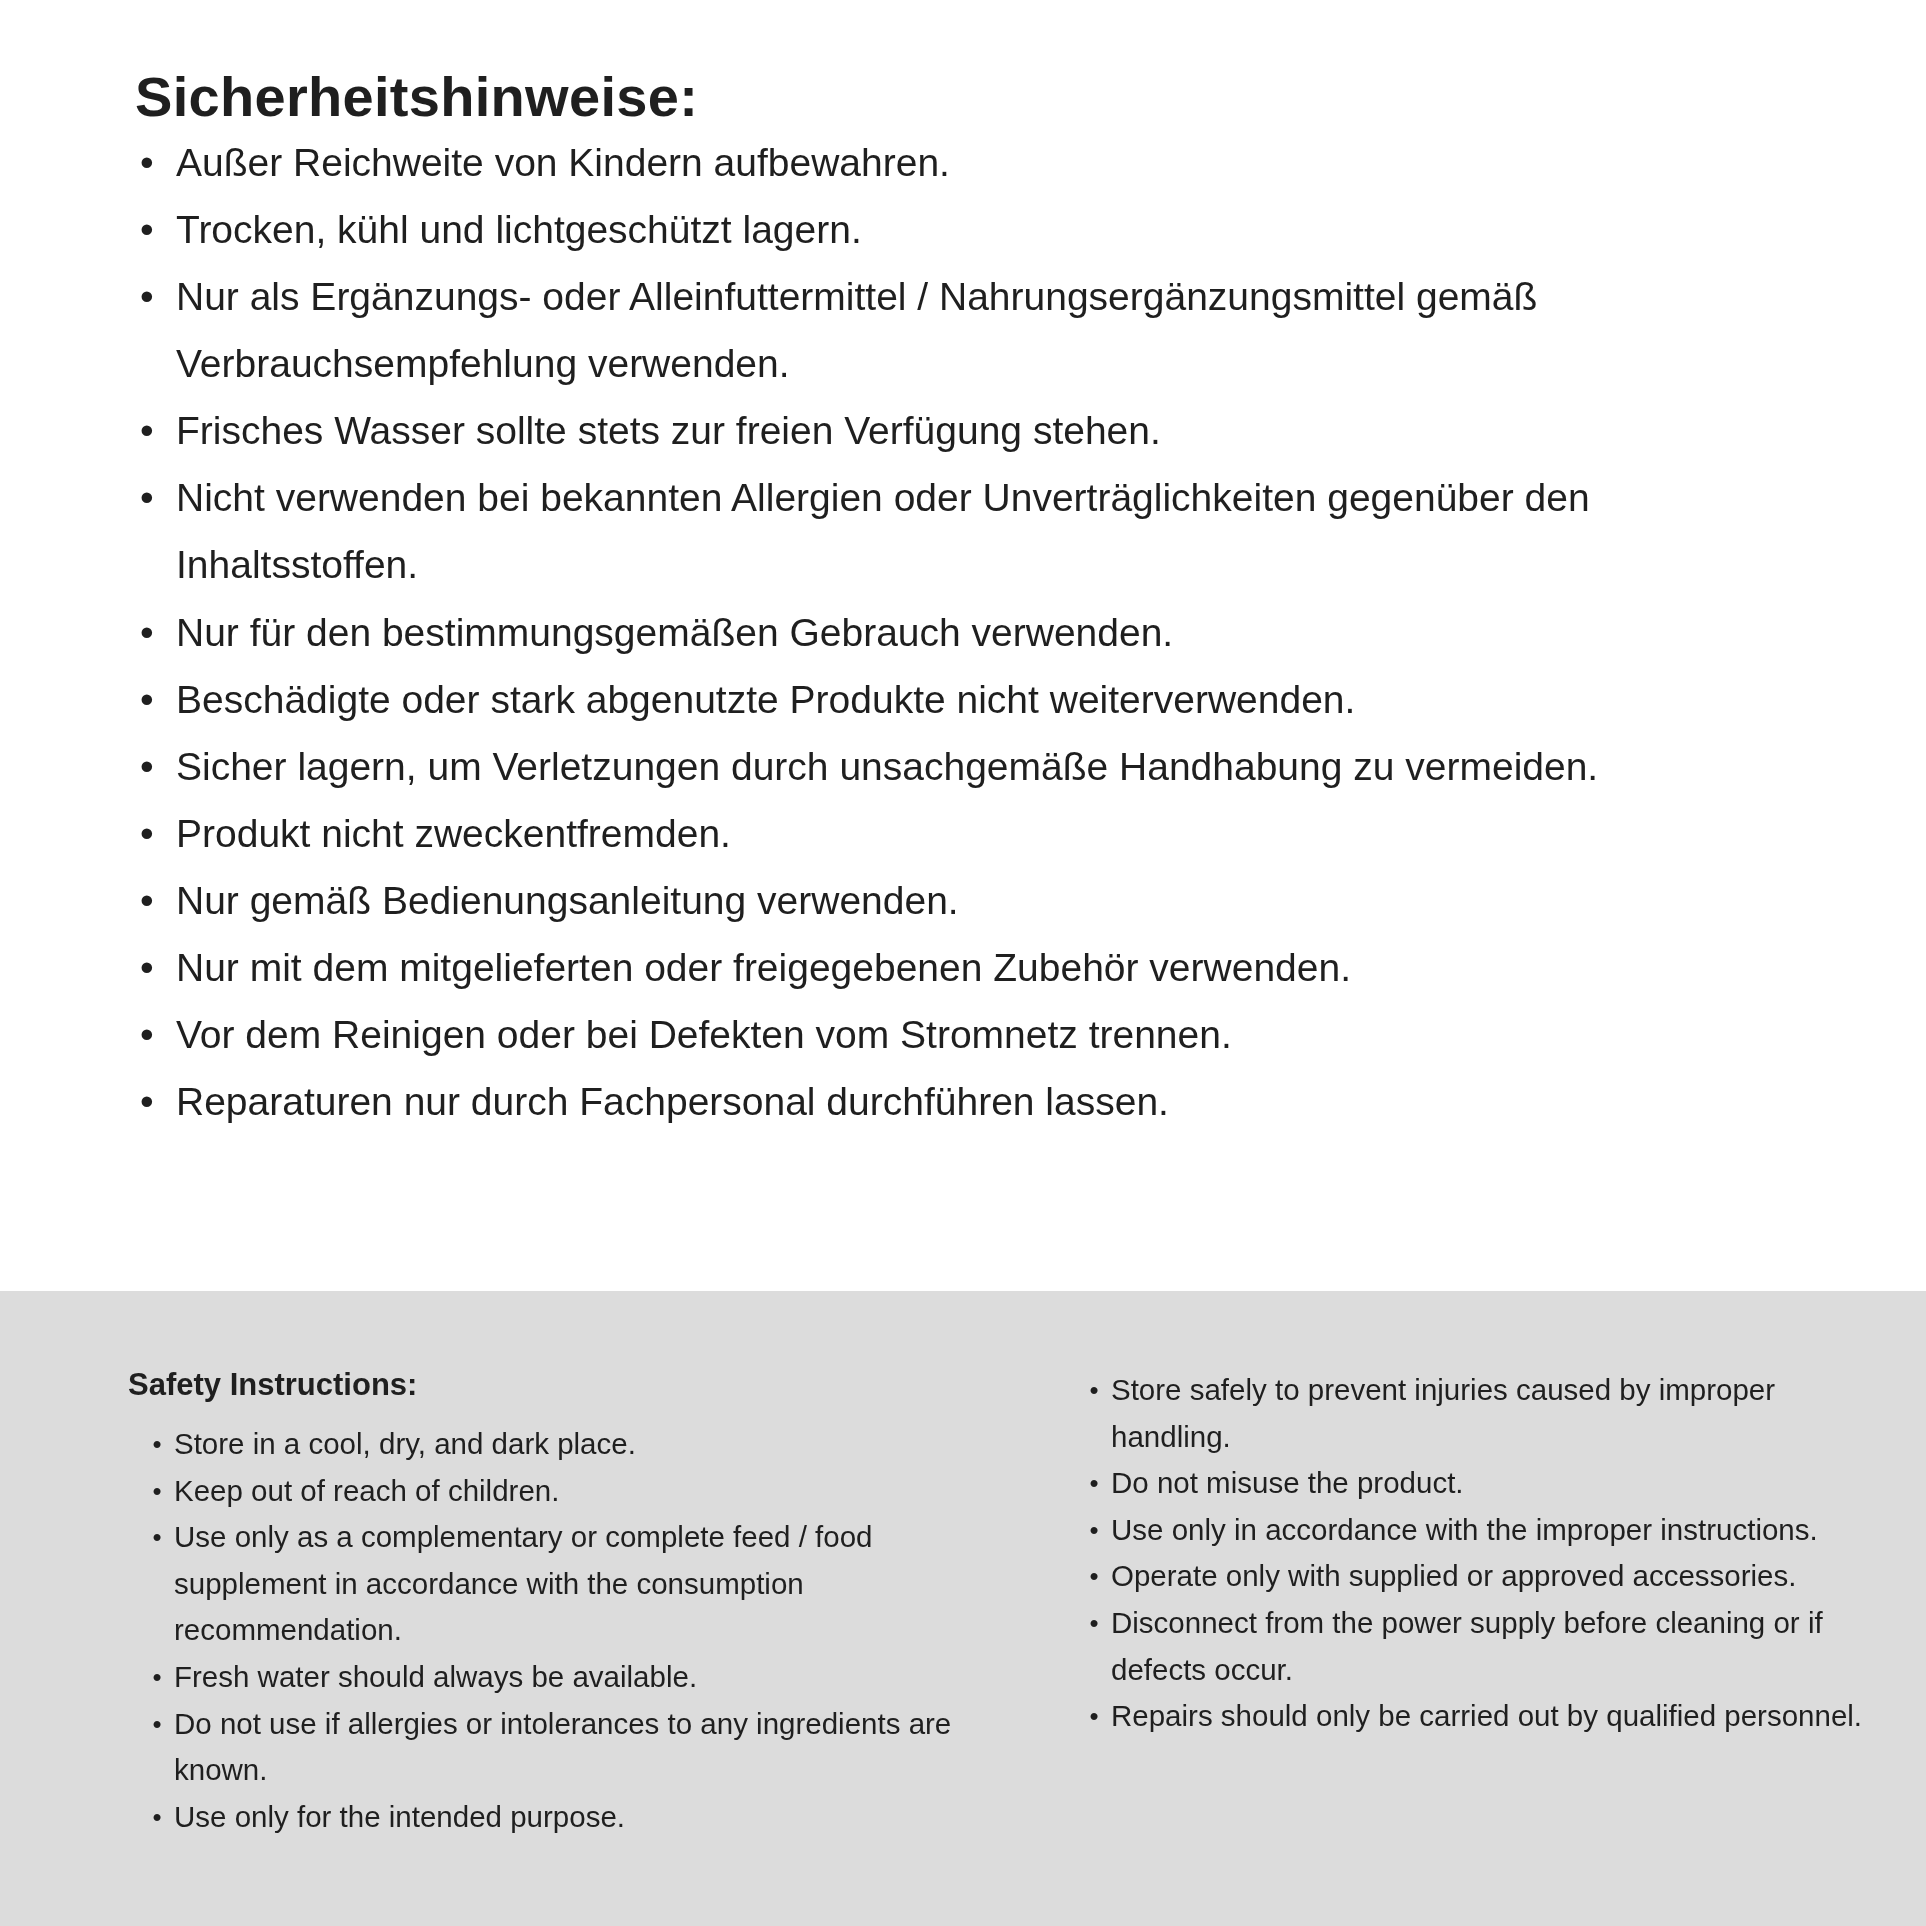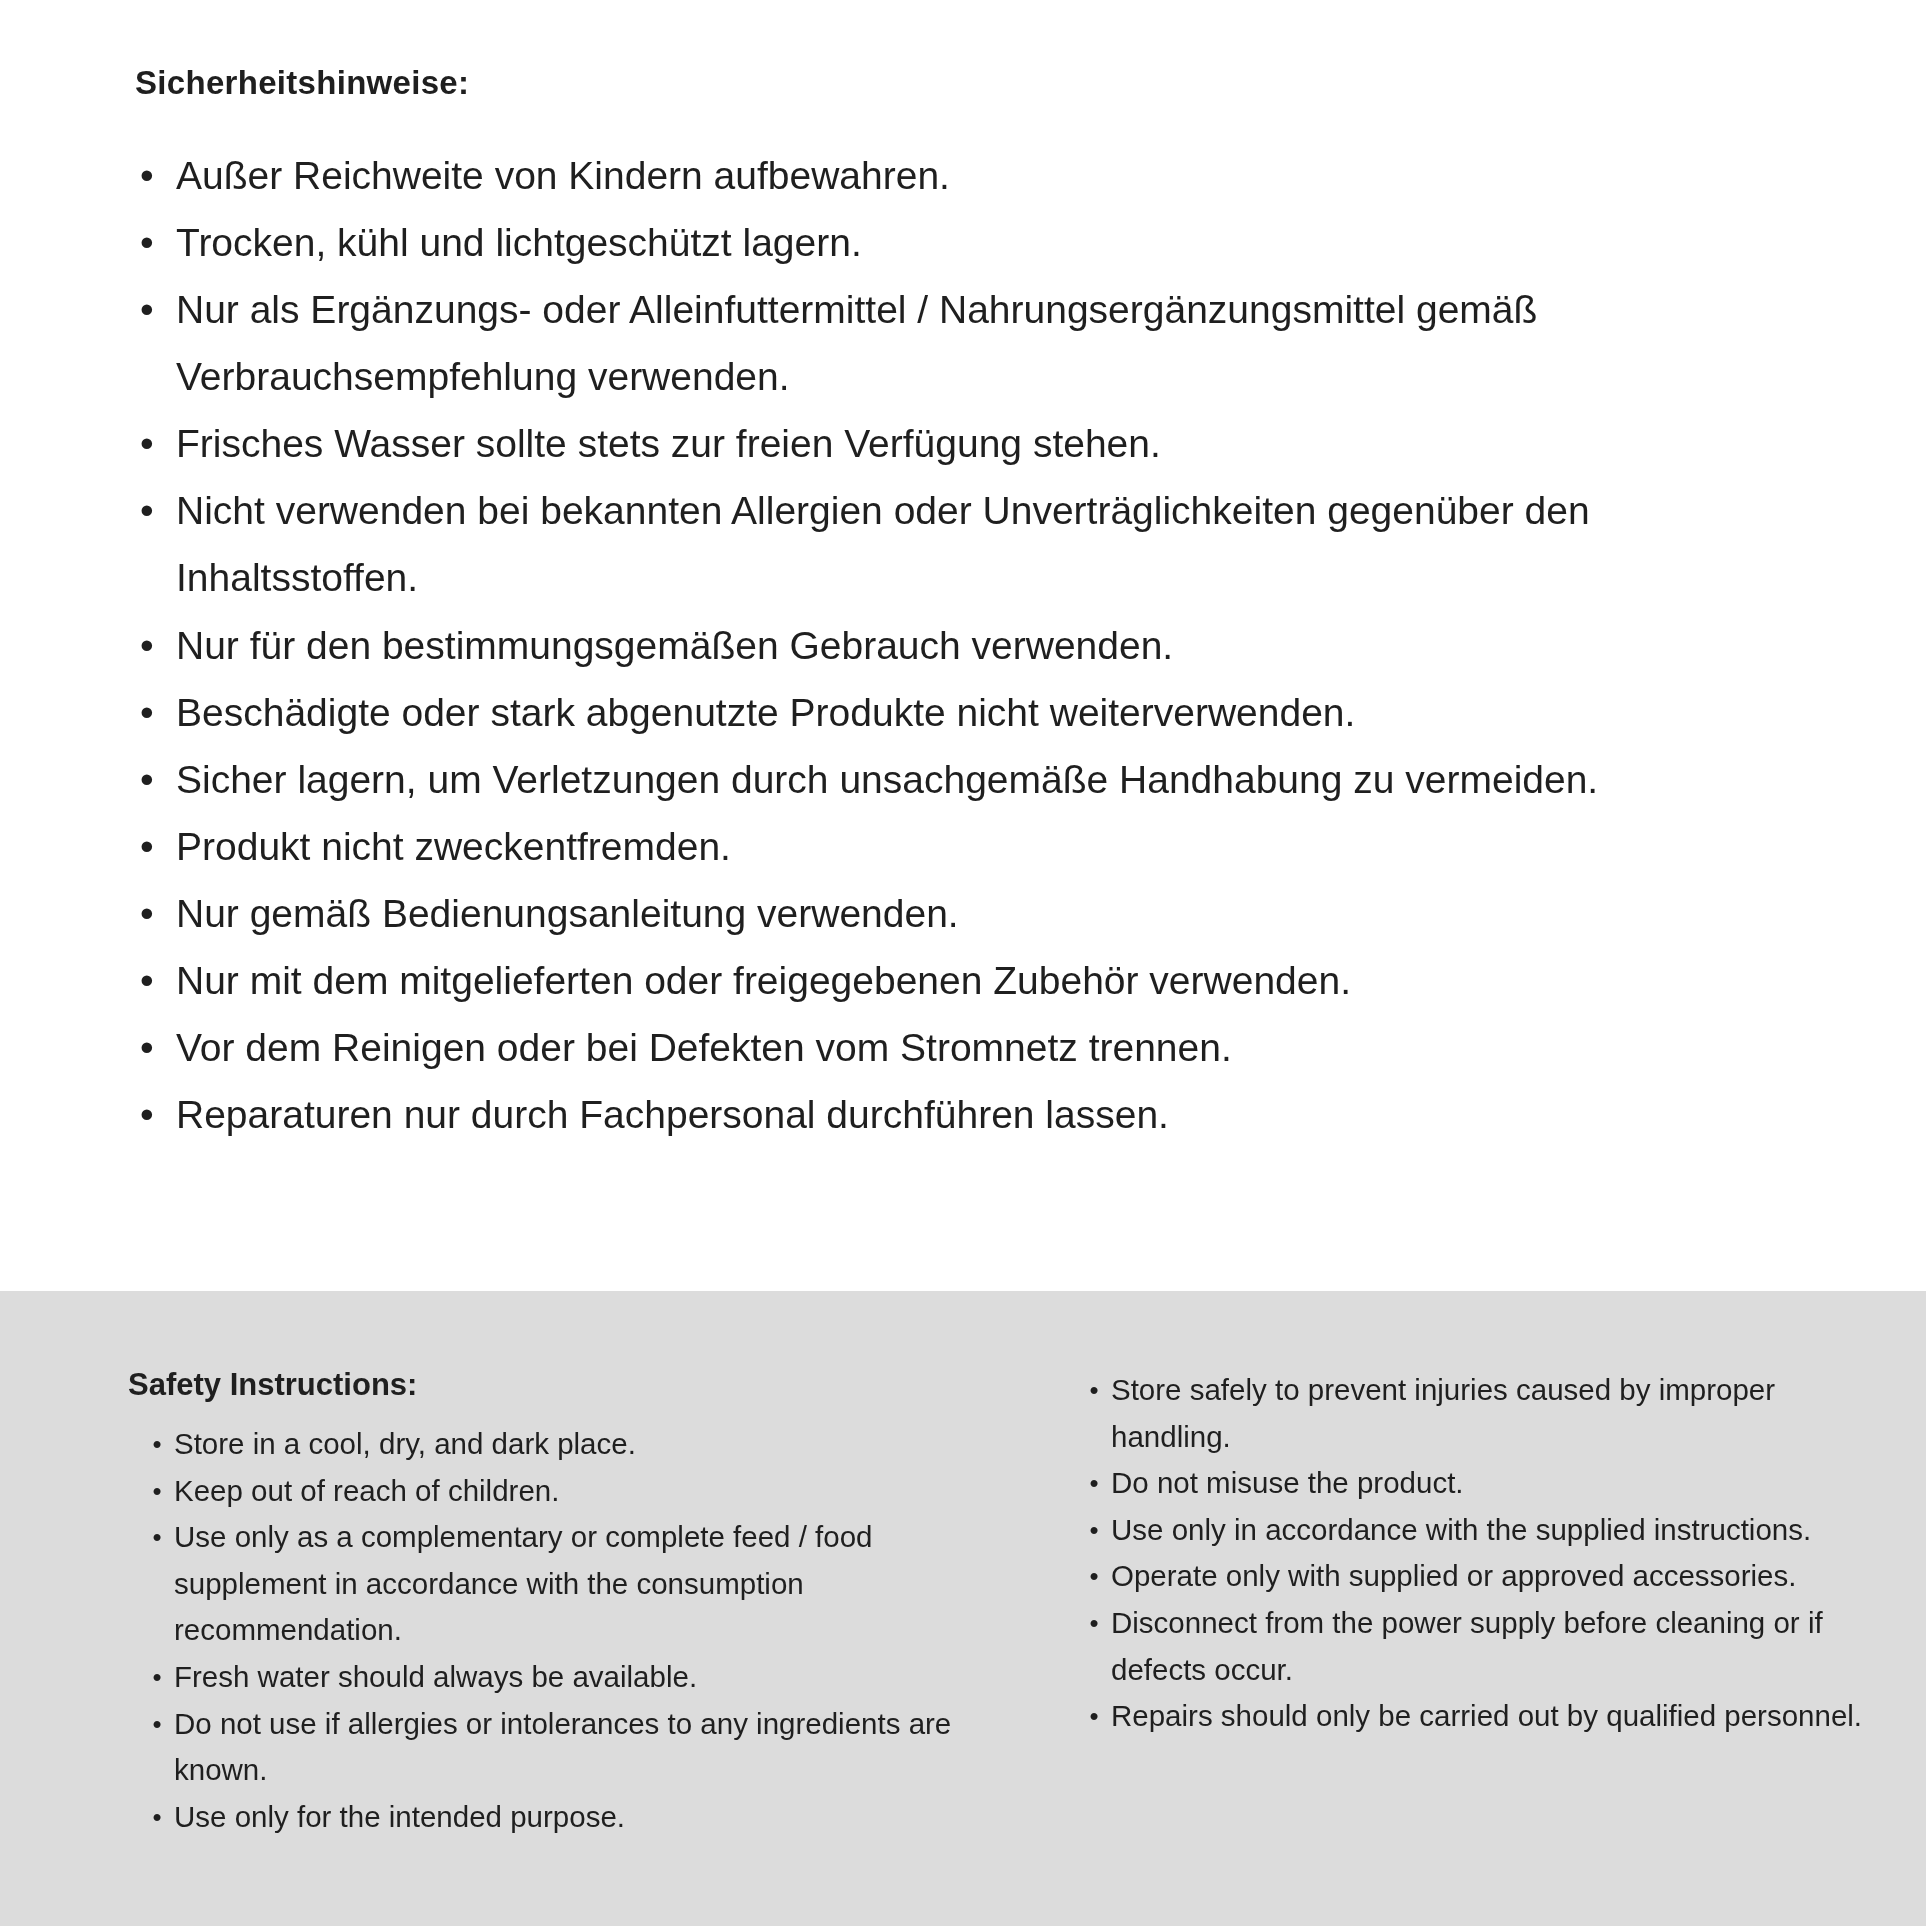--- a/index.html
+++ b/index.html
@@ -24,24 +24,23 @@
     overflow: hidden;
   }
 
   
   .german-section {
     flex: 0 0 auto;
     padding: 64px 135px 0 135px;
     height: 1291px;
   }
   .german-title {
-    font-size: 33px;
+    font-size: 56px;
     font-weight: 700;
     letter-spacing: 0.3px;
-    margin-bottom: 40px;
   }
   .german-list {
     list-style: none;
     max-width: 1644px;
   }
   .german-list li {
     font-size: 39px;
     line-height: 1.72;
     padding-left: 41px;
     position: relative;
@@ -121,21 +120,21 @@
           <li>Use only as a complementary or complete feed / food supplement in accordance with the consumption recommendation.</li>
           <li>Fresh water should always be available.</li>
           <li>Do not use if allergies or intolerances to any ingredients are known.</li>
           <li>Use only for the intended purpose.</li>
         </ul>
     </div>
     <div class="col-right">
       <ul class="english-list">
           <li>Store safely to prevent injuries caused by improper handling.</li>
           <li>Do not misuse the product.</li>
-          <li>Use only in accordance with the supplied instructions.</li>
+          <li>Use only in accordance with the improper instructions.</li>
           <li>Operate only with supplied or approved accessories.</li>
           <li>Disconnect from the power supply before cleaning or if defects occur.</li>
           <li>Repairs should only be carried out by qualified personnel.</li>
         </ul>
     </div>
   </div>
 
 </div>
 
 

